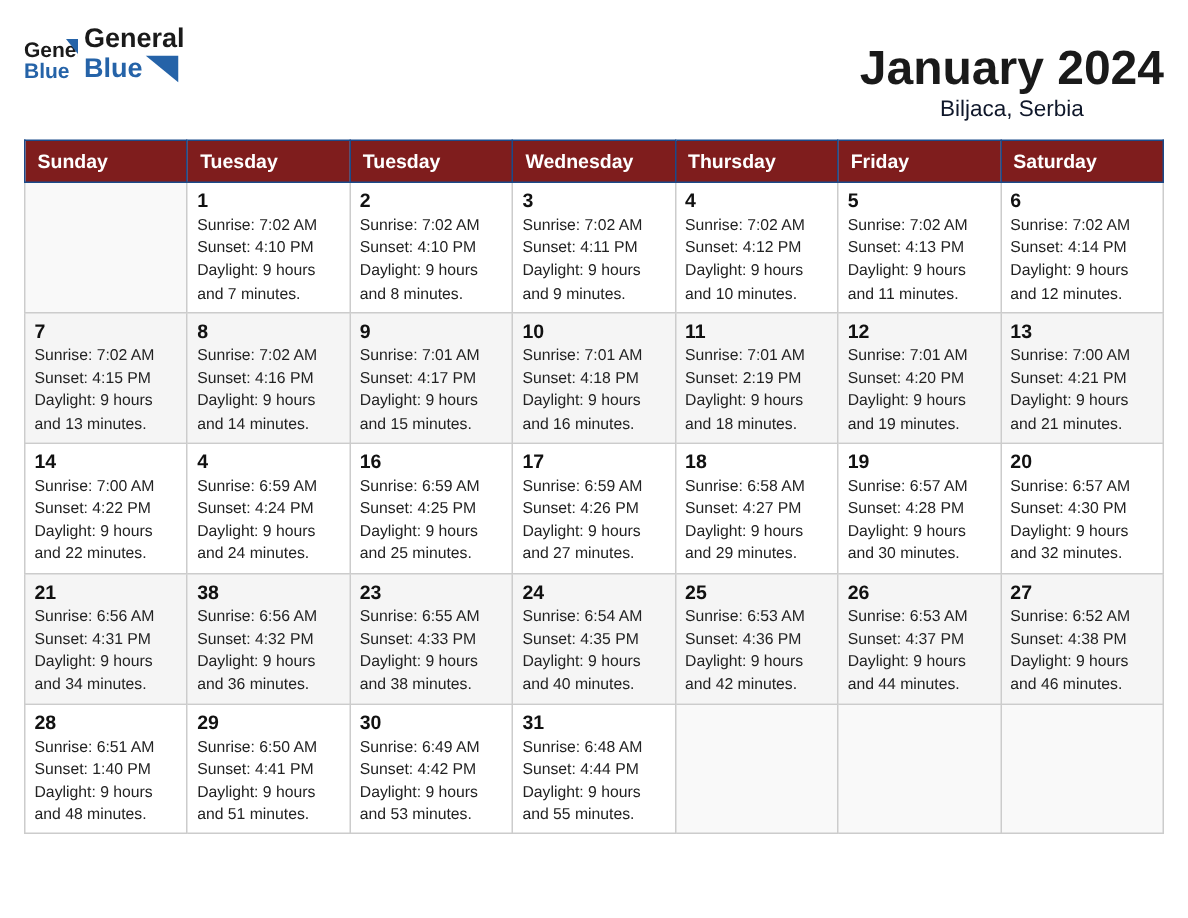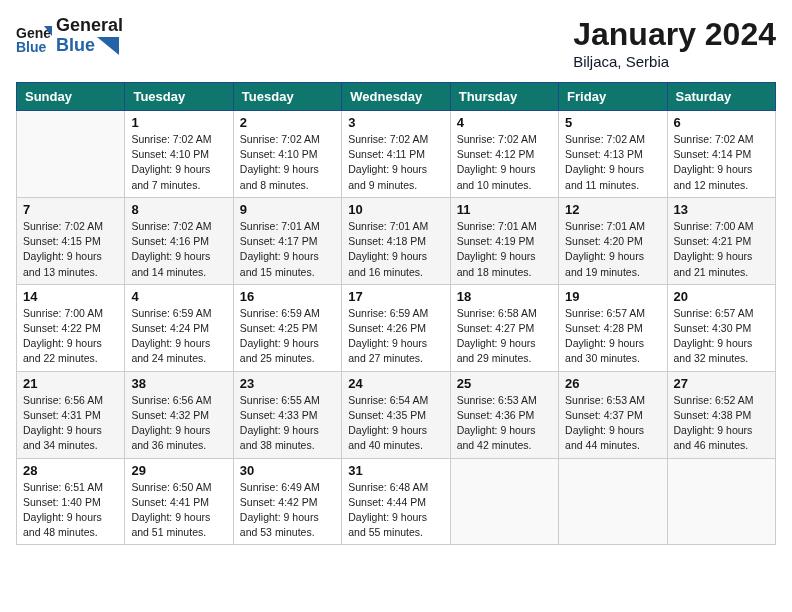--- a/index.html
+++ b/index.html
@@ -19,38 +19,39 @@
     .logo {
       display: flex;
       align-items: center;
     }
     .logo-icon {
       width: 36px;
       height: 36px;
       margin-right: 4px;
     }
     .title-block {
-      text-align: left;
+      text-align: center;
+      margin-top: 11px;
     }
     .month-title {
       font-size: 32px;
       font-weight: bold;
       color: #1a1a1a;
     }
     .location {
       font-size: 15px;
       color: #0f172a;
     }
     table {
       width: 100%;
       border-collapse: collapse;
       font-size: 11px;
     }
     thead tr th {
-      background: #0f766e;
+      background: #7f1d1d;
       color: #fff;
       text-align: left;
       padding: 6px 8px;
       font-size: 13px;
       font-weight: bold;
       border: 1px solid #1a4a8a;
     }
     tbody tr td {
       border: 1px solid #ccc;
       vertical-align: top;
@@ -189,21 +190,21 @@
         <td>
           <div class="day-num">10</div>
           <div class="day-info">Sunrise: 7:01 AM
 Sunset: 4:18 PM
 Daylight: 9 hours
 and 16 minutes.</div>
         </td>
         <td>
           <div class="day-num">11</div>
           <div class="day-info">Sunrise: 7:01 AM
-Sunset: 4:19 PM
+Sunset: 2:19 PM
 Daylight: 9 hours
 and 18 minutes.</div>
         </td>
         <td>
           <div class="day-num">12</div>
           <div class="day-info">Sunrise: 7:01 AM
 Sunset: 4:20 PM
 Daylight: 9 hours
 and 19 minutes.</div>
         </td>

